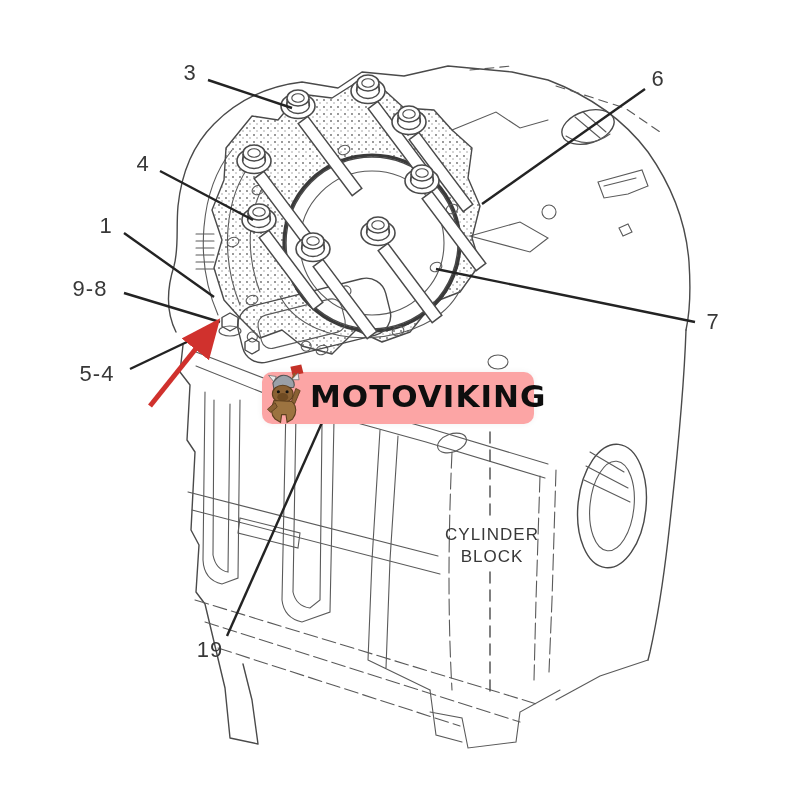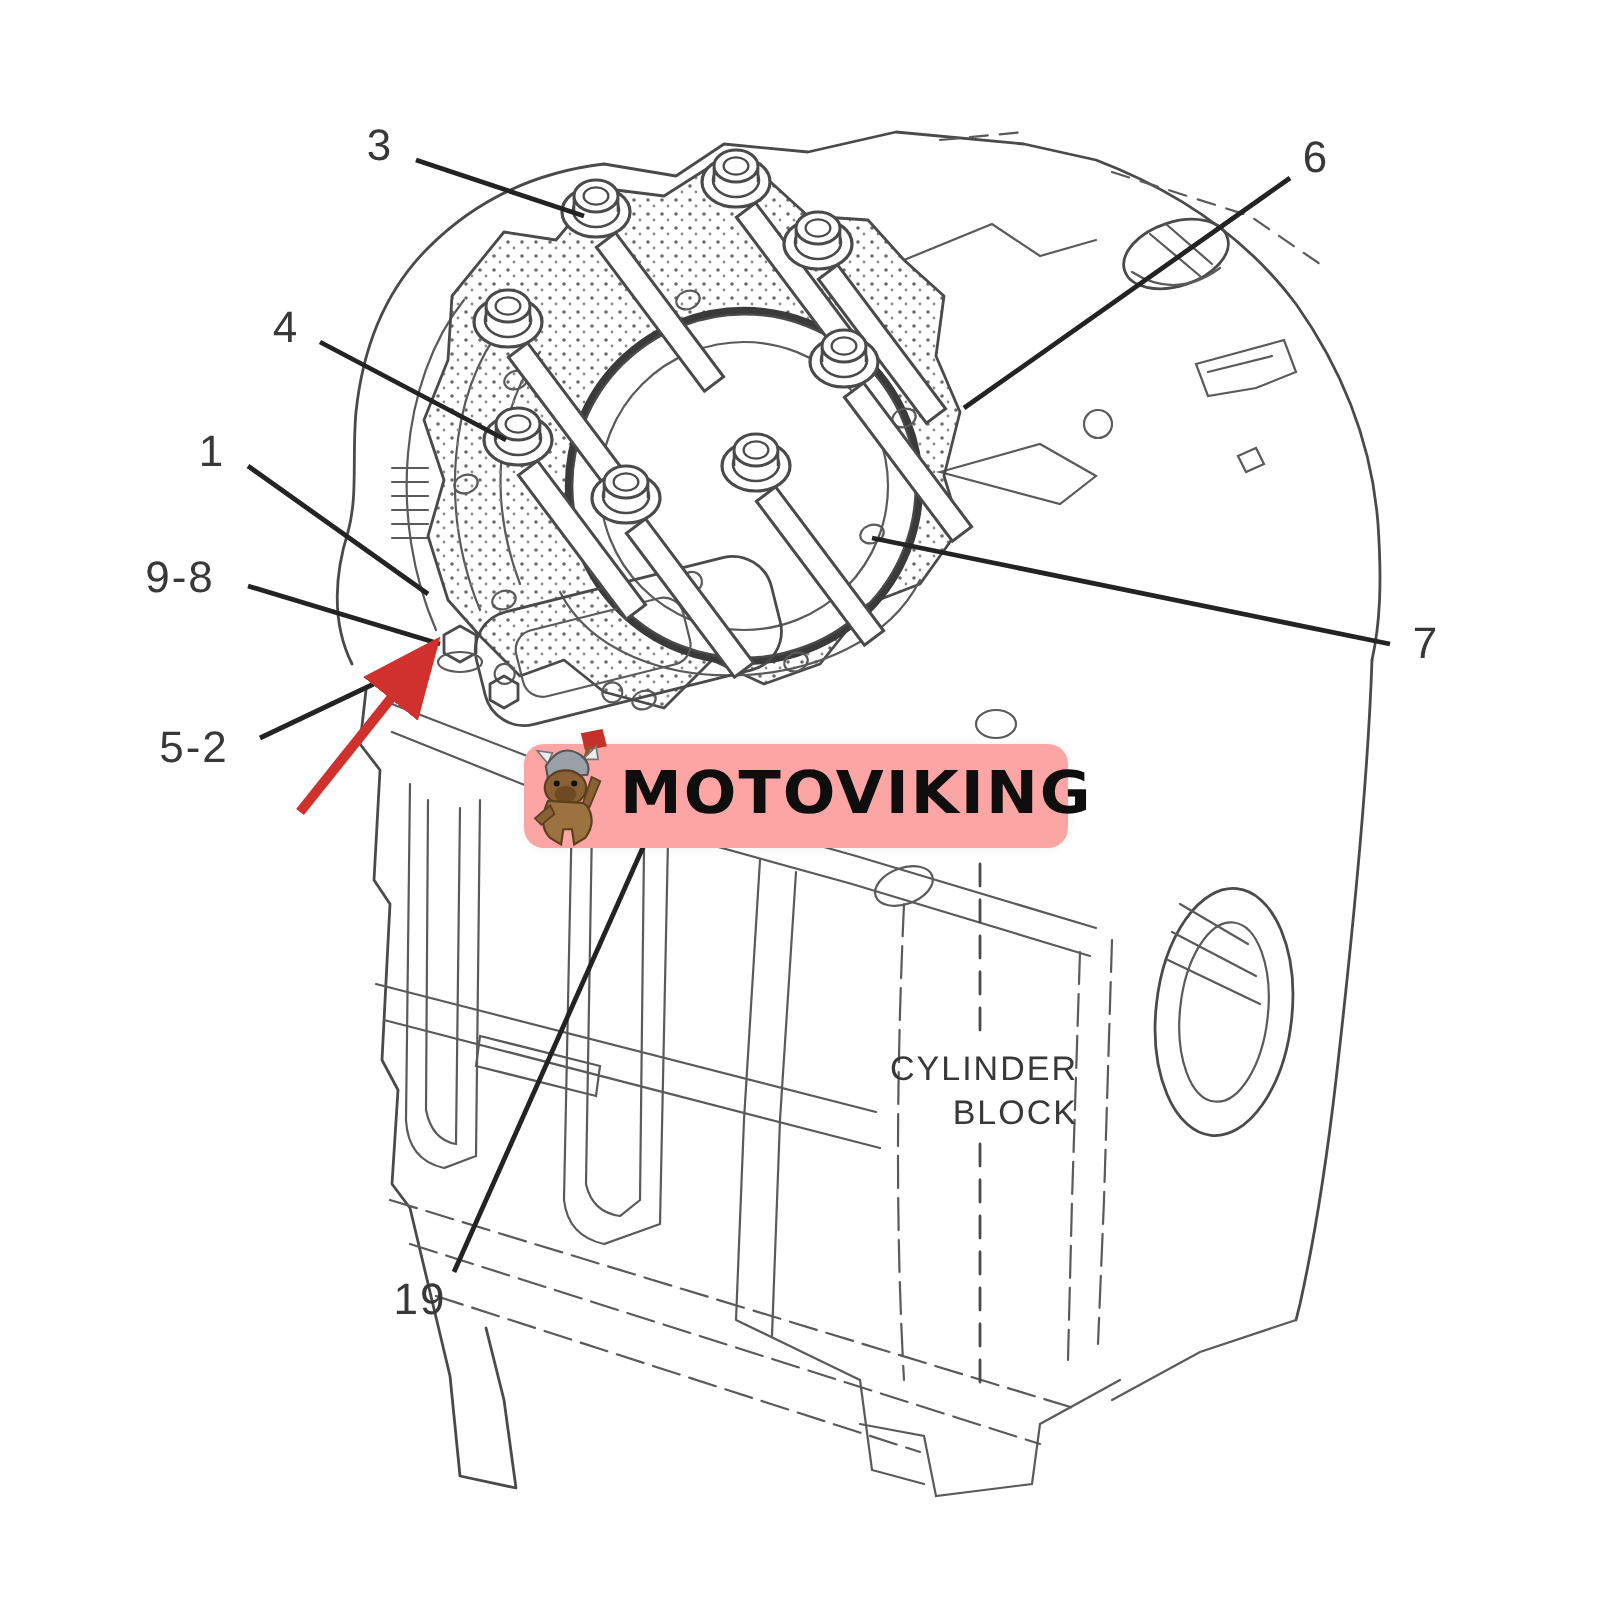--- a/index.html
+++ b/index.html
@@ -6,21 +6,21 @@
   #stage{position:relative;width:800px;height:800px;background:#fff;overflow:hidden;
          font-family:"Liberation Sans",sans-serif;}
   svg.layer{position:absolute;left:0;top:0;}
   .art{stroke:#4a4a4a;fill:none;stroke-width:1.4;stroke-linecap:round;stroke-linejoin:round;}
   .art-bold{stroke:#3a3a3a;stroke-width:3.2;fill:none;stroke-linecap:round;}
   .art-thin{stroke:#5a5a5a;stroke-width:1.1;fill:none;stroke-linecap:round;}
   .white{fill:#ffffff;}
   .callout-label{position:absolute;transform:translate(-50%,-50%);color:#383838;
     font-size:22px;letter-spacing:1px;white-space:nowrap;user-select:none;}
   #part-label{position:absolute;transform:translate(-50%,-50%);color:#383838;
-    font-size:17px;letter-spacing:1px;text-align:right;line-height:1.3;}
+    font-size:17px;letter-spacing:1px;text-align:center;line-height:1.3;}
   #watermark{position:absolute;left:262px;top:372px;width:272px;height:52px;
     background:rgba(242,241,238,0.95);border-radius:10px;box-shadow:0 0 6px rgba(0,0,0,0.06);}
   #watermark .wm-text{position:absolute;left:48px;top:7px;font-size:31px;font-weight:800;
     color:#0e0e0e;letter-spacing:1px;transform:scaleY(0.95);font-family:"DejaVu Sans",sans-serif;}
   #mascot{position:absolute;left:0px;top:-8px;width:48px;height:62px;}
 </style>
 </head>
 <body>
 
 <div id="stage">
@@ -165,18 +165,18 @@
   <div id="part-label" style="left: 492px; top: 546px;">
     <div>CYLINDER</div>
     <div>BLOCK</div>
   </div>
 
   <div id="callout-labels">
       <div class="callout-label" style="left: 190px; top: 73px; color: rgb(56, 56, 56);">3</div>
       <div class="callout-label" style="left: 143px; top: 164px; color: rgb(56, 56, 56);">4</div>
       <div class="callout-label" style="left: 106px; top: 226px; color: rgb(56, 56, 56);">1</div>
       <div class="callout-label" style="left: 90px; top: 289px; color: rgb(56, 56, 56);">9-8</div>
-      <div class="callout-label" style="left: 97px; top: 374px; color: rgb(56, 56, 56);">5-2</div>
+      <div class="callout-label" style="left: 97px; top: 374px; color: rgb(56, 56, 56);">5-4</div>
       <div class="callout-label" style="left: 658px; top: 79px; color: rgb(56, 56, 56);">6</div>
       <div class="callout-label" style="left: 713px; top: 322px; color: rgb(56, 56, 56);">7</div>
       <div class="callout-label" style="left: 210px; top: 650px; color: rgb(56, 56, 56);">19</div>
     </div>
 </div>
 
 </body></html>

